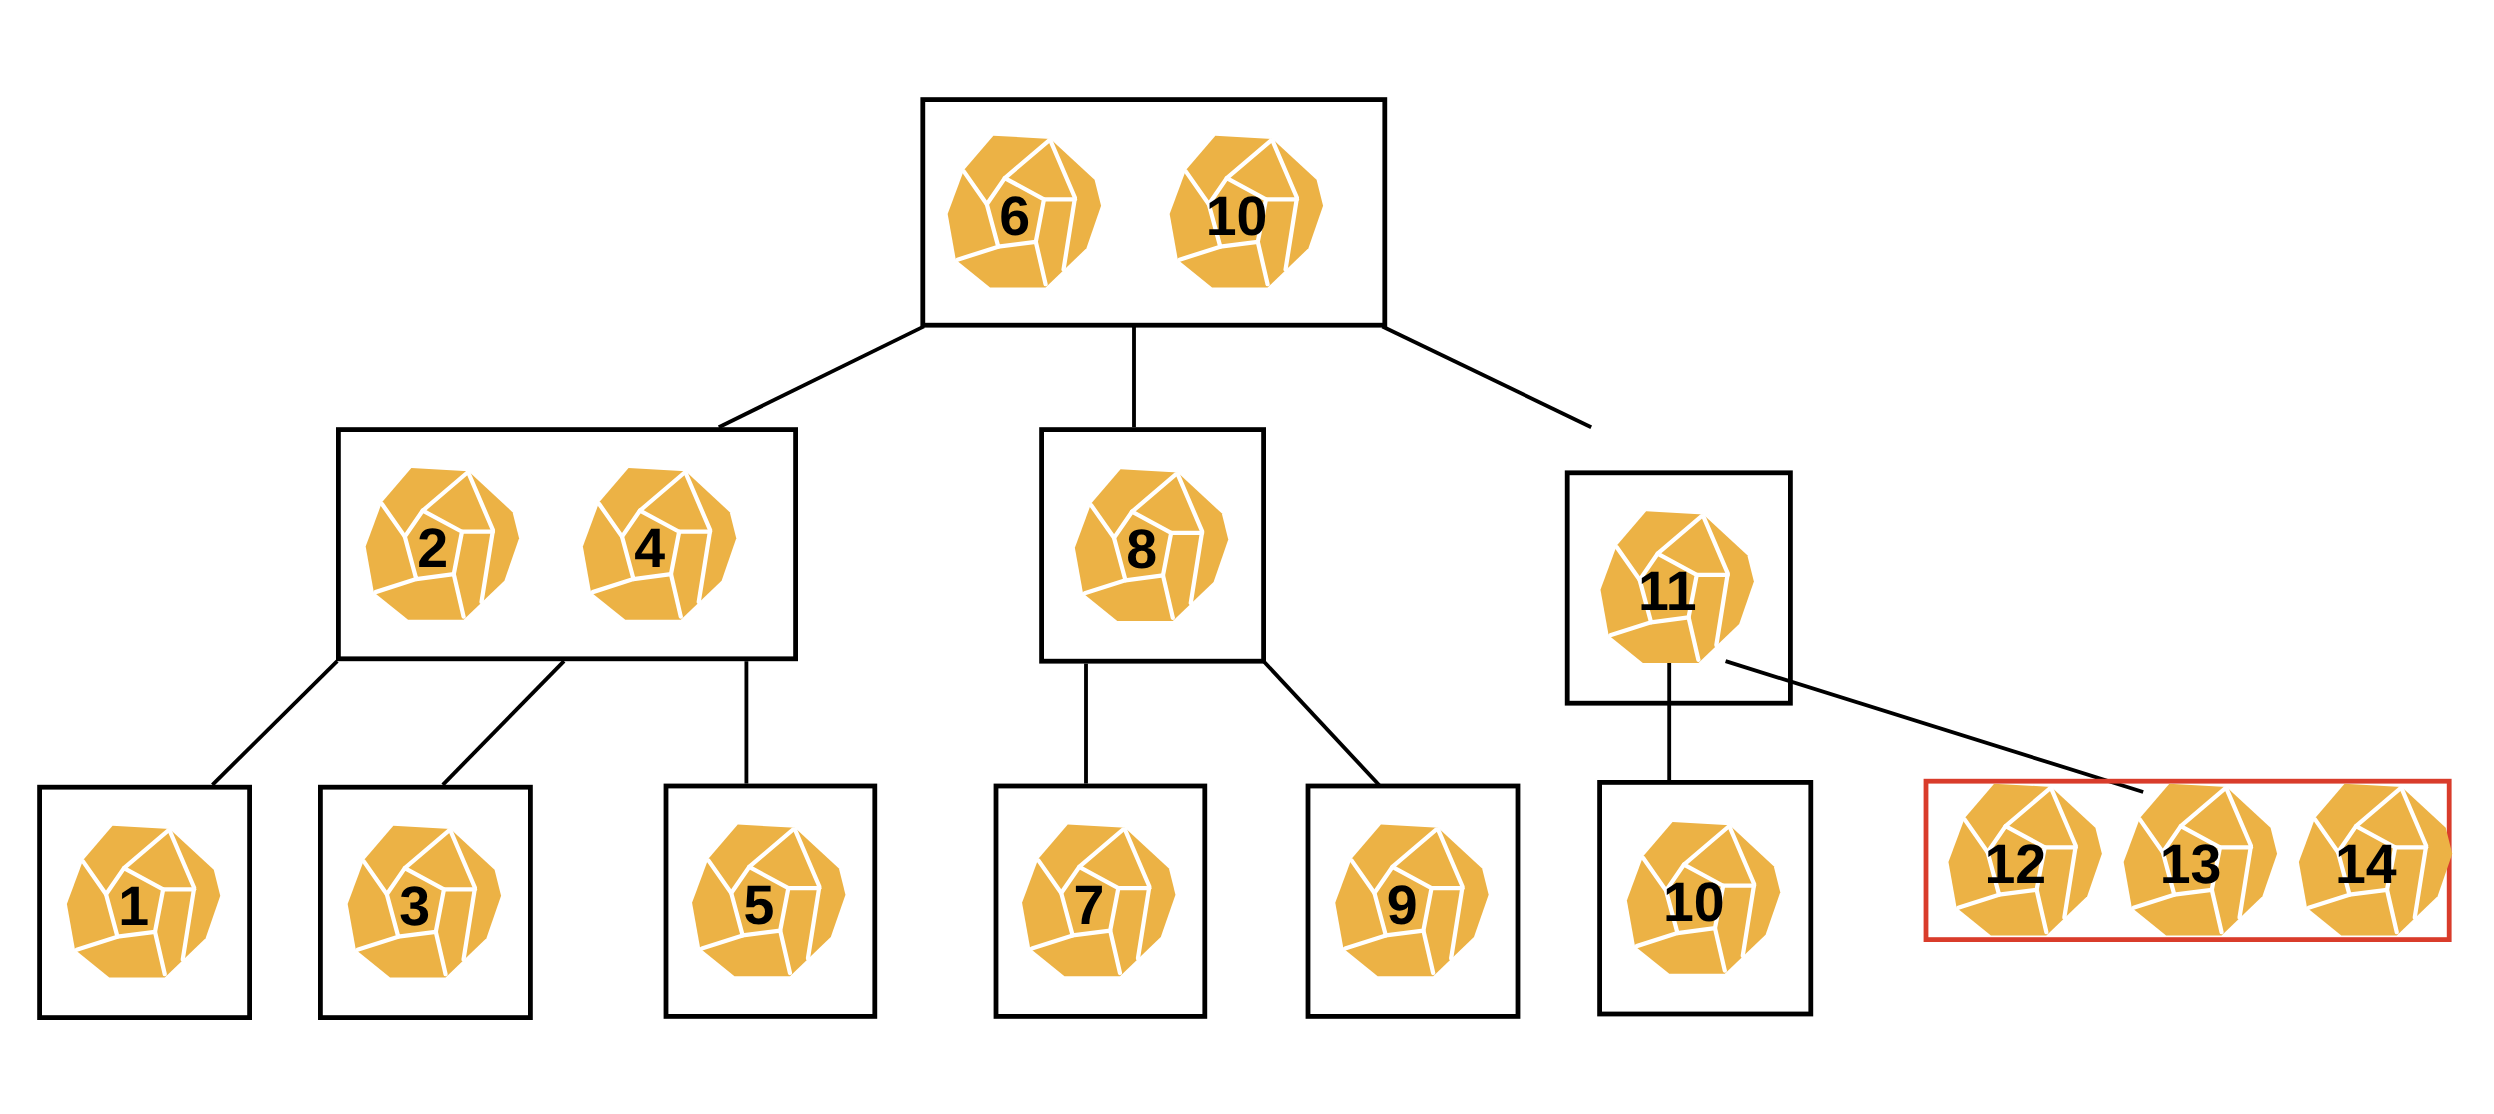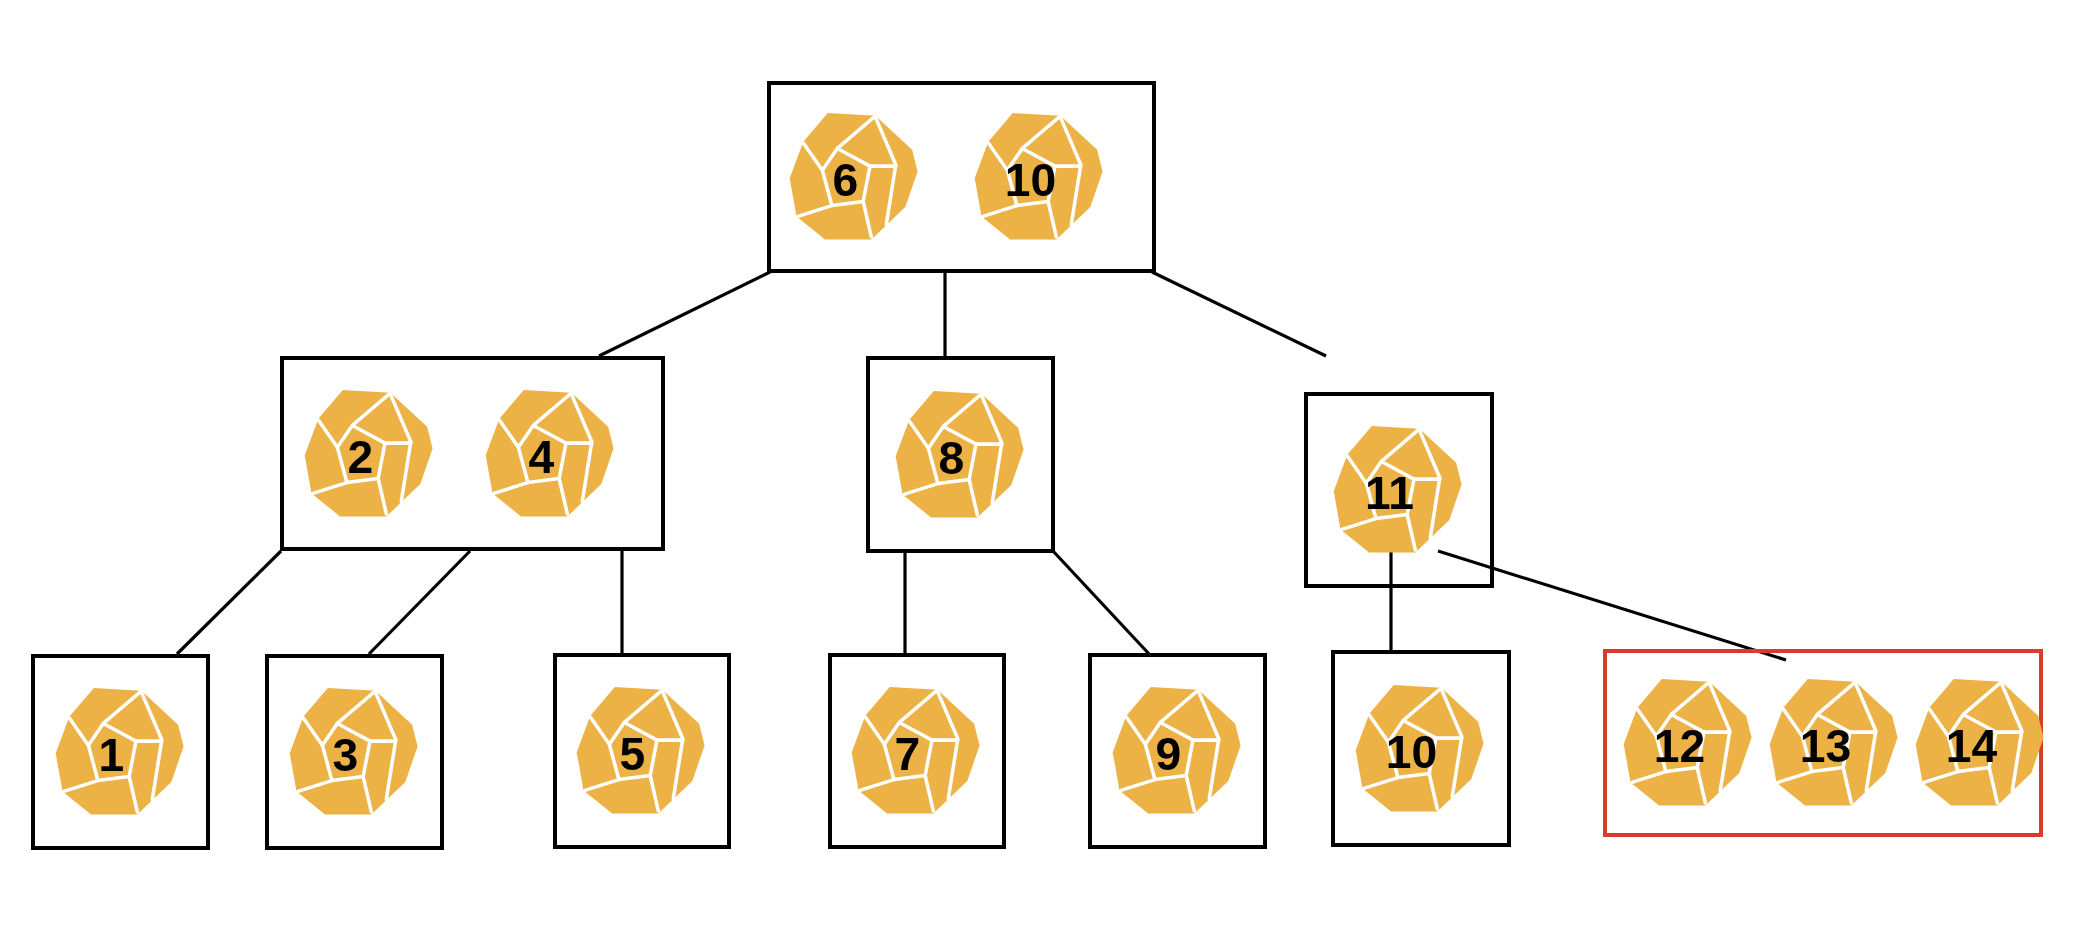--- a/index.html
+++ b/index.html
@@ -138,21 +138,21 @@
     </svg>
   </div>
 
   <div class="node" style="left:1331px; top:650px; width:180px; height:197px;">
     <svg class="die" viewBox="0 0 100 100">
       <use href="#dodeca"></use>
         <text class="num" x="43" y="52">10</text>
     </svg>
   </div>
 
-  <div class="node highlight left-packed" style="left:1603px; top:649px; width:440px; height:188px; gap:10px; padding-left:14px;">
+  <div class="node highlight left-packed" style="left:1603px; top:649px; width:440px; height:136px; gap:10px; padding-left:14px;">
     <svg class="die" viewBox="0 0 100 100">
       <use href="#dodeca"></use>
         <text class="num" x="43" y="52">12</text>
     </svg>
     <svg class="die" viewBox="0 0 100 100">
       <use href="#dodeca"></use>
         <text class="num" x="43" y="52">13</text>
     </svg>
     <svg class="die" viewBox="0 0 100 100">
       <use href="#dodeca"></use>

